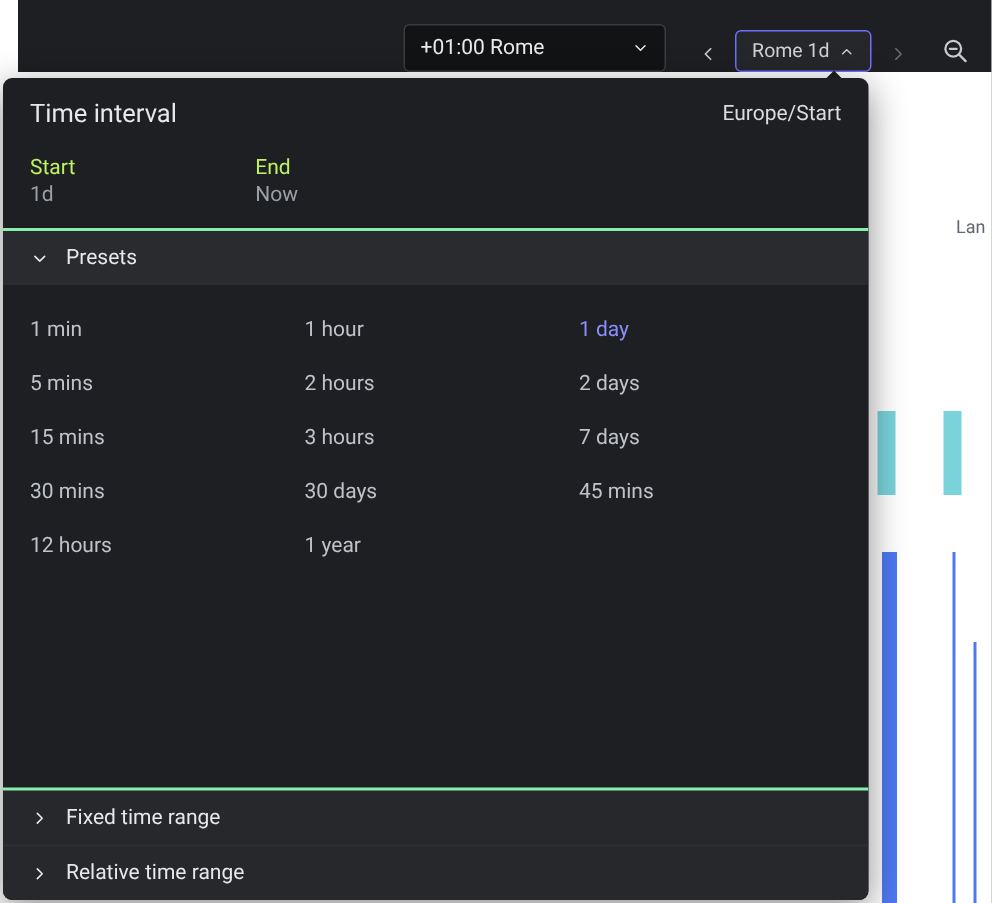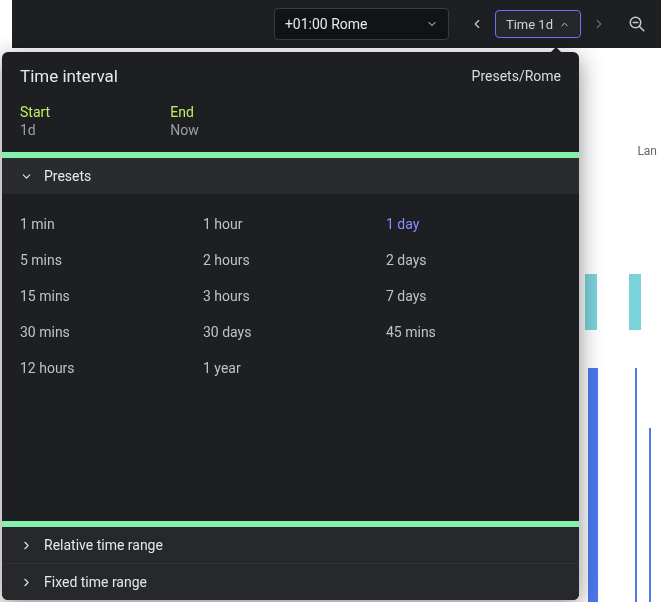--- a/index.html
+++ b/index.html
@@ -6,21 +6,21 @@
   html, body { width: 661px; height: 602px; overflow: hidden; font-family: -apple-system, BlinkMacSystemFont, "Segoe UI", Roboto, sans-serif; background: #fff; }
   body { position: relative; }
 
   
   .topbar {
     position: absolute;
     top: 0; left: 0; right: 0;
     height: 48px;
     background: #1e1f22;
     display: flex;
-    align-items: center;
+    align-items: flex-end;
     padding: 0 4px;
     gap: 6px;
     justify-content: flex-end;
     padding-right: 10px;
     margin-left: 12px;
   }
   .tz-select {
     display: flex;
     align-items: center;
     justify-content: space-between;
@@ -99,21 +99,21 @@
   }
   .col-label { color: #bef264; margin-bottom: 2px; }
   .col-val { color: #9aa0a6; }
   .section {
     display: flex; align-items: center; gap: 10px;
     padding: 10px 18px;
     font-size: 14px;
     color: #e6e8ec;
     background: #2a2b2f;
     cursor: pointer;
-    border-top: 6px solid #86efac;
+    border-top: 2px solid #86efac;
   }
   .section .chev { width: 14px; display: flex; }
   .presets-grid {
     flex: 1;
     display: grid;
     grid-template-columns: repeat(3, 1fr);
     grid-auto-rows: 36px;
     padding: 12px 18px;
     column-gap: 8px;
     align-content: start;
@@ -167,21 +167,21 @@
     <svg width="12" height="12" viewBox="0 0 24 24">
         <path d="M6 9l6 6 6-6" fill="none" stroke="currentColor" stroke-width="2" stroke-linecap="round" stroke-linejoin="round"></path>
       </svg>
   </div>
   <div class="nav-btn">
     <svg width="14" height="14" viewBox="0 0 24 24">
         <path d="M15 18l-6-6 6-6" fill="none" stroke="currentColor" stroke-width="2" stroke-linecap="round" stroke-linejoin="round"></path>
       </svg>
   </div>
   <div class="range-pill">
-    <span>Time 1d</span>
+    <span>Rome 1d</span>
     <svg width="11" height="11" viewBox="0 0 24 24">
         <path d="M6 15l6-6 6 6" fill="none" stroke="currentColor" stroke-width="2" stroke-linecap="round" stroke-linejoin="round"></path>
       </svg>
   </div>
   <div class="nav-btn disabled">
     <svg width="14" height="14" viewBox="0 0 24 24">
         <path d="M9 6l6 6-6 6" fill="none" stroke="currentColor" stroke-width="2" stroke-linecap="round" stroke-linejoin="round"></path>
       </svg>
   </div>
   <div class="zoom-btn">
@@ -191,21 +191,21 @@
       <line x1="15" y1="15" x2="21" y2="21" stroke="currentColor" stroke-width="2" stroke-linecap="round"></line>
     </svg>
   </div>
 </div>
 
 <div class="panel-arrow"></div>
 
 <div class="panel">
   <div class="panel-head">
     <div class="panel-title">Time interval</div>
-    <div class="panel-tz">Presets/Rome</div>
+    <div class="panel-tz">Europe/Start</div>
   </div>
   <div class="panel-row">
     <div>
       <div class="col-label">Start</div>
       <div class="col-val">1d</div>
     </div>
     <div>
       <div class="col-label">End</div>
       <div class="col-val">Now</div>
     </div>
@@ -238,24 +238,24 @@
       <div class="preset-item">1 year</div>
     </div>
 
   <div class="panel-footer">
     <div class="section">
       <span class="chev">
         <svg width="13" height="13" viewBox="0 0 24 24">
             <path d="M9 6l6 6-6 6" fill="none" stroke="currentColor" stroke-width="2" stroke-linecap="round" stroke-linejoin="round"></path>
           </svg>
       </span>
-      <span>Relative time range</span>
+      <span>Fixed time range</span>
     </div>
     <div class="section">
       <span class="chev">
         <svg width="13" height="13" viewBox="0 0 24 24">
             <path d="M9 6l6 6-6 6" fill="none" stroke="currentColor" stroke-width="2" stroke-linecap="round" stroke-linejoin="round"></path>
           </svg>
       </span>
-      <span>Fixed time range</span>
+      <span>Relative time range</span>
     </div>
   </div>
 </div>
 
 </body></html>

